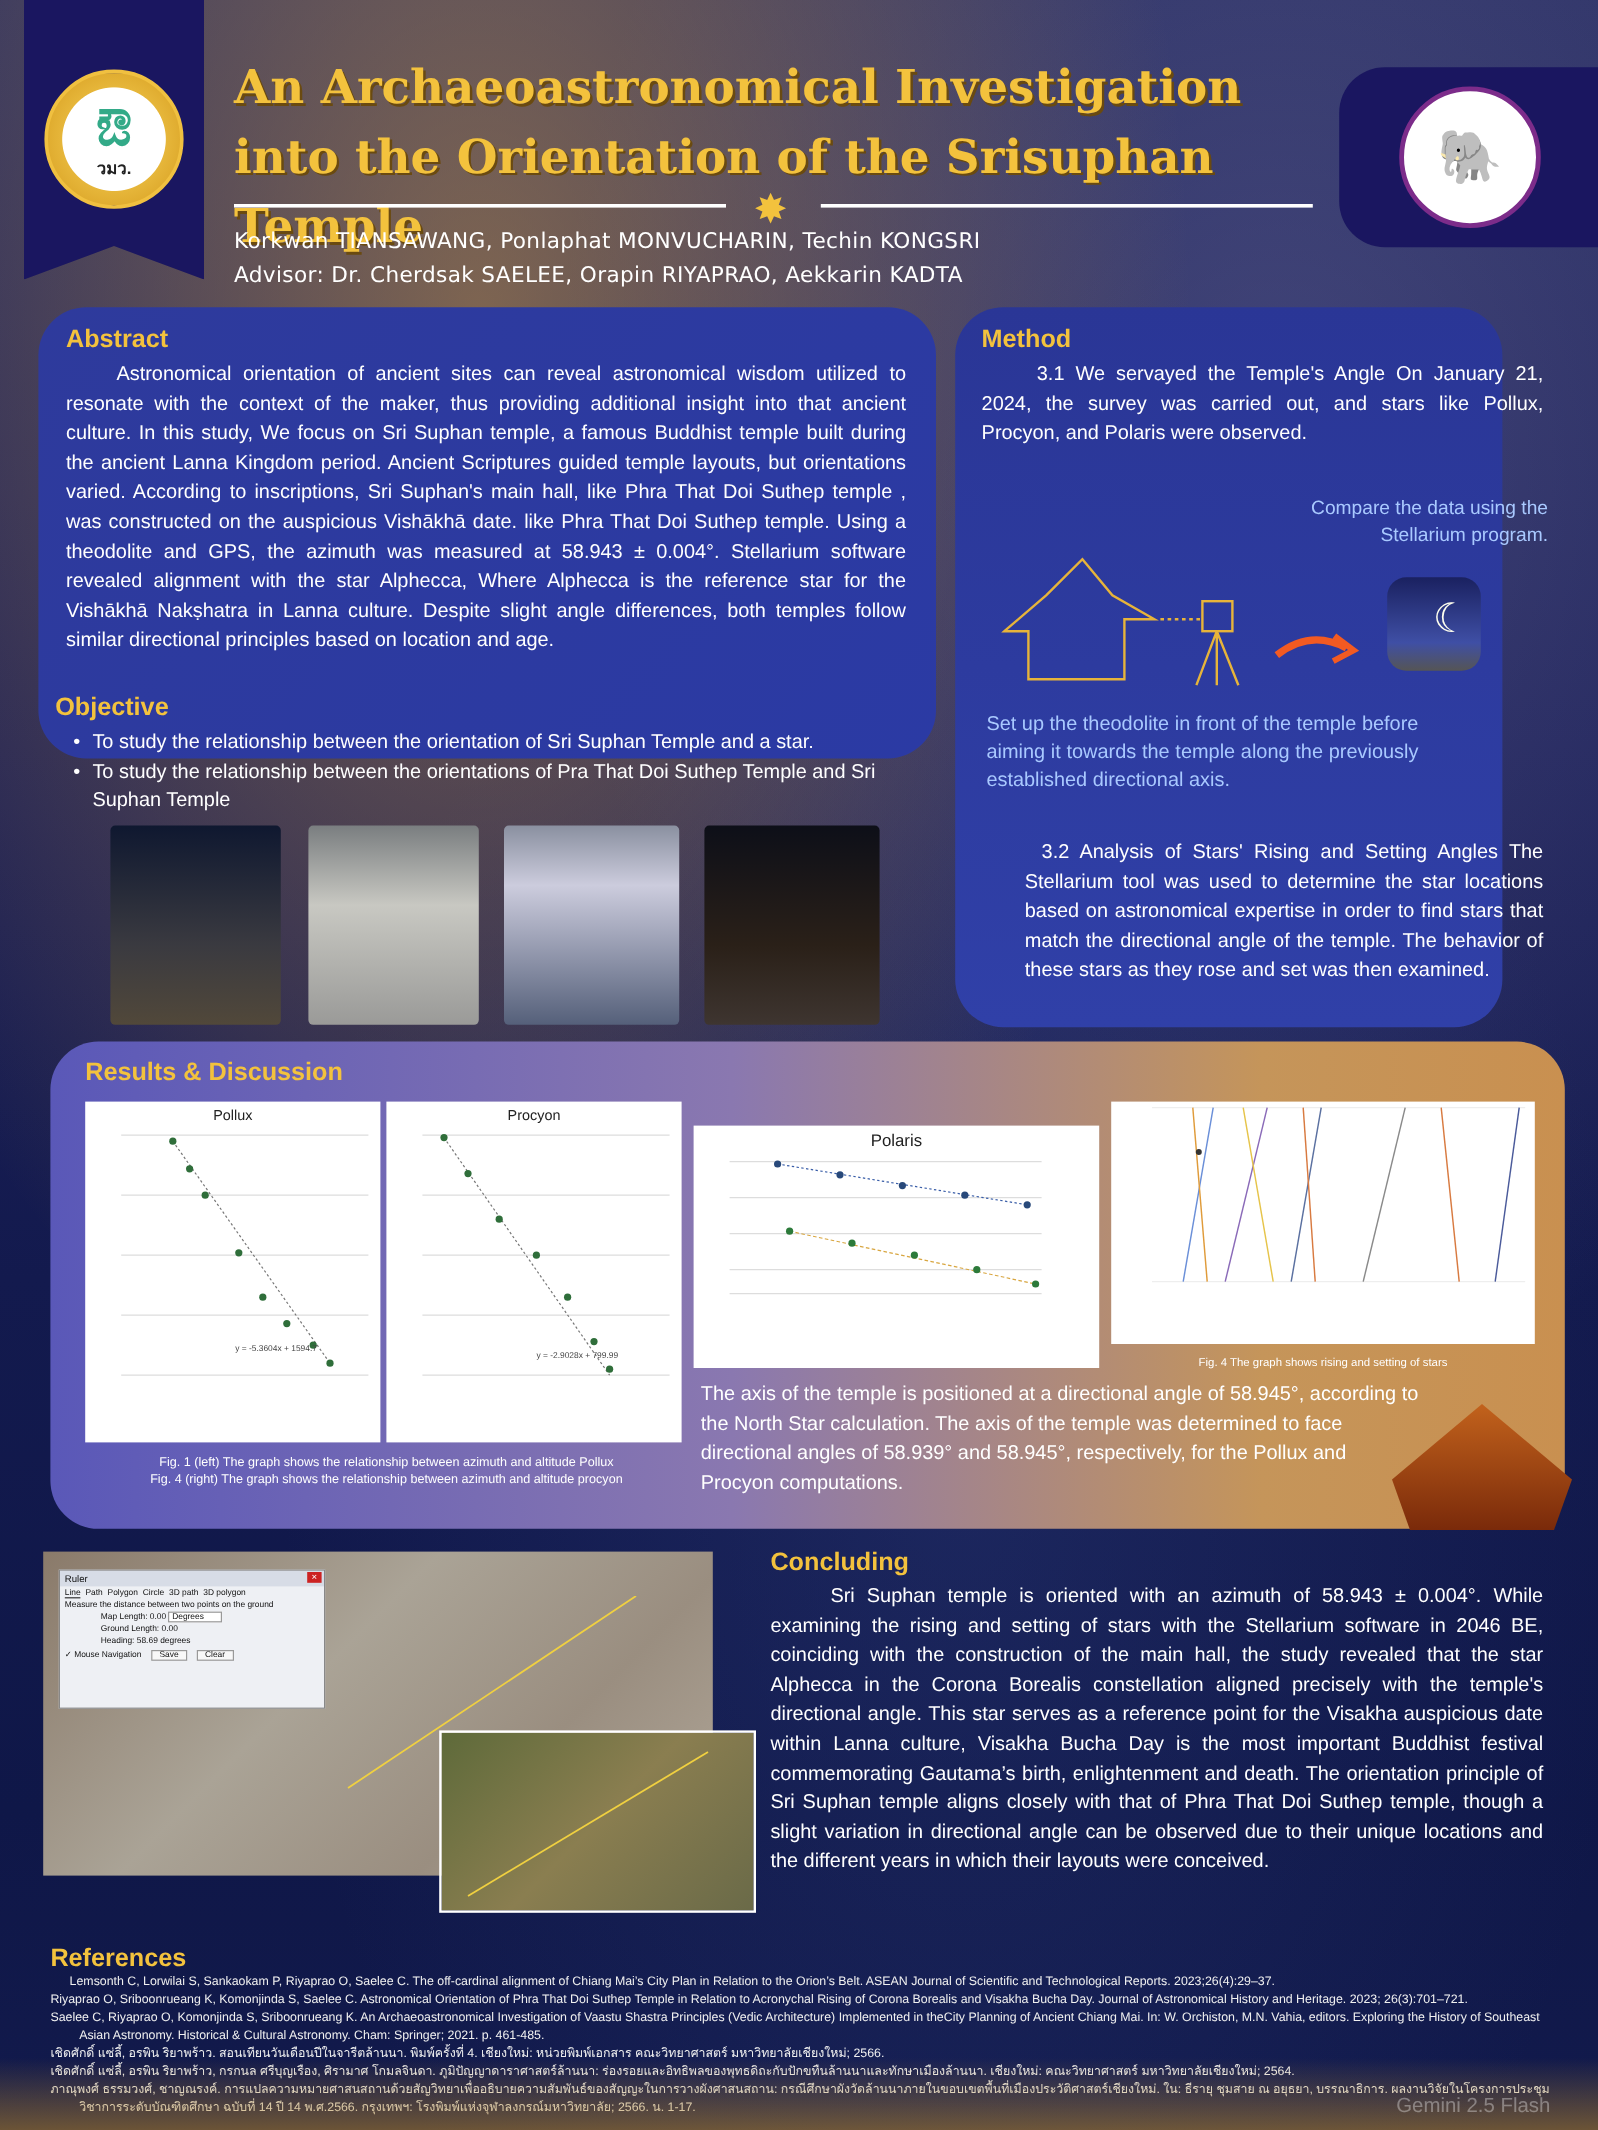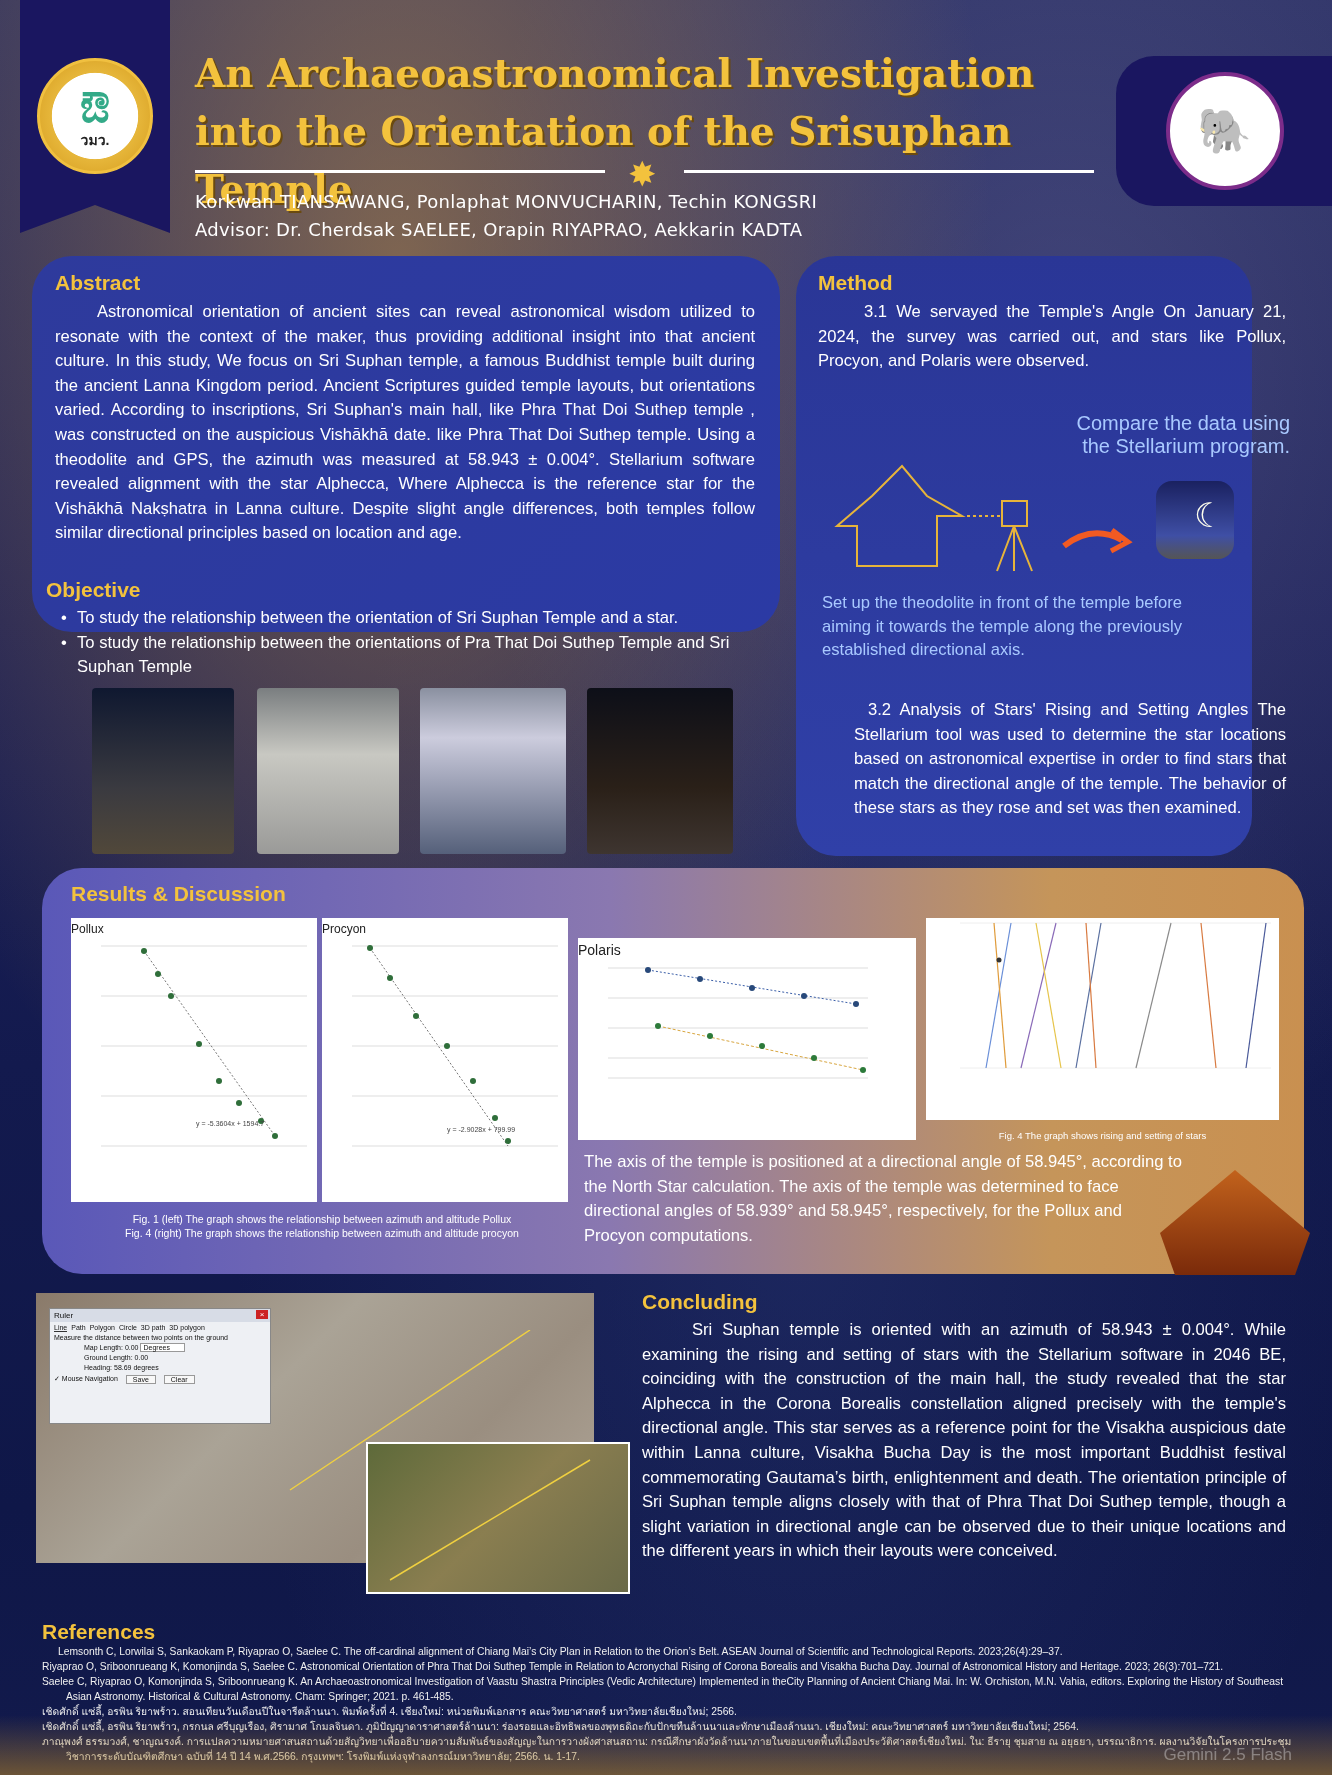--- a/index.html
+++ b/index.html
@@ -24,21 +24,21 @@
 .panel{position:absolute;border-radius:40px}
 .abstract{left:32px;top:256px;width:748px;height:376px;background:linear-gradient(135deg,#2e3a9c,#2b3aa4);}
 .method{left:796px;top:256px;width:456px;height:600px;background:linear-gradient(180deg,#2a3696,#3040a8);}
 .results{left:42px;top:868px;width:1262px;height:406px;background:linear-gradient(90deg,#5a58b8 0%,#8a78b0 45%,#c5955a 80%,#c99050 100%)}
 h2{font-size:21px;font-weight:bold;color:#f3c23d}
 .ptext{font-size:16.6px;line-height:24.6px;text-align:justify}
 .objective li{font-size:16.6px;line-height:24.6px;list-style:none;position:relative;padding-left:16px}
 .objective li::before{content:"•";position:absolute;left:0}
 .photo{position:absolute;top:688px;height:166px;border-radius:4px}
 .chart{position:absolute;background:#fff;color:#222}
-.chart .ct{text-align:left;font-size:12px;margin-top:4px}
+.chart .ct{text-align:center;font-size:12px;margin-top:4px}
 .cap{position:absolute;font-size:10.5px;line-height:14px;color:#fff;text-align:center}
 .ref{position:absolute;left:42px;top:1620px;width:1260px}
 .ref p{font-size:10.3px;line-height:15px;color:#f0f0f0;padding-left:24px;text-indent:-24px}
 .skyline{position:absolute;left:0;bottom:0;width:1332px;height:60px;background:linear-gradient(0deg,#b58425,transparent);opacity:.55}
 </style>
 </head>
 <body>
 
 <div class="bgtexture"></div>
 
@@ -80,21 +80,21 @@
 </div>
 
 <div class="photo" style="left:92px;width:142px;background:linear-gradient(#0f1830,#3a3a40 60%,#51483a)"></div>
 <div class="photo" style="left:257px;width:142px;background:linear-gradient(#7a7e80,#c8c8c2 40%,#9a9a98)"></div>
 <div class="photo" style="left:420px;width:146px;background:linear-gradient(#8a90a0,#ccd 30%,#55607a)"></div>
 <div class="photo" style="left:587px;width:146px;background:linear-gradient(#0d0f18,#2a2018 60%,#3e3530)"></div>
 
 <div class="panel method">
 <h2 style="position:absolute;left:22px;top:15px">Method</h2>
 <p class="ptext" style="position:absolute;left:22px;top:44px;width:468px;text-indent:46px">3.1 We servayed the Temple's Angle On January 21, 2024, the survey was carried out, and stars like Pollux, Procyon, and Polaris were observed.</p>
-<p style="position:absolute;left:274px;top:156px;width:220px;font-size:20px;line-height:23px;color:#a9c9ff;text-align:right">Compare the data using the Stellarium program.</p>
+<p style="position:absolute;left:274px;top:156px;width:220px;font-size:16px;line-height:23px;color:#a9c9ff;text-align:right">Compare the data using the Stellarium program.</p>
 <svg style="position:absolute;left:36px;top:200px" width="360" height="130">
 <path d="M5 70 L40 40 L70 10 L95 40 L130 60 L105 60 L105 110 L25 110 L25 70 Z" fill="none" stroke="#e7b43a" stroke-width="2"></path>
 <line x1="135" y1="60" x2="170" y2="60" stroke="#e7b43a" stroke-dasharray="3 3" stroke-width="2"></line>
 <rect x="170" y="45" width="25" height="25" fill="none" stroke="#e7b43a" stroke-width="2"></rect>
 <path d="M182 70 L165 115 M182 70 L200 115 M182 70 L182 115" stroke="#e7b43a" stroke-width="2"></path>
 <path d="M232 90 Q260 68 290 84" stroke="#f25a22" stroke-width="6" fill="none"></path>
 <path d="M280 74 L296 86 L279 95" stroke="#f25a22" stroke-width="5" fill="none"></path>
 </svg>
 <div style="position:absolute;left:360px;top:225px;width:78px;height:78px;border-radius:16px;background:linear-gradient(#1a2160,#3f4fa5 70%,#555)">
       <span style="position:absolute;left:38px;top:14px;font-size:34px;color:#ffe">☾</span>

